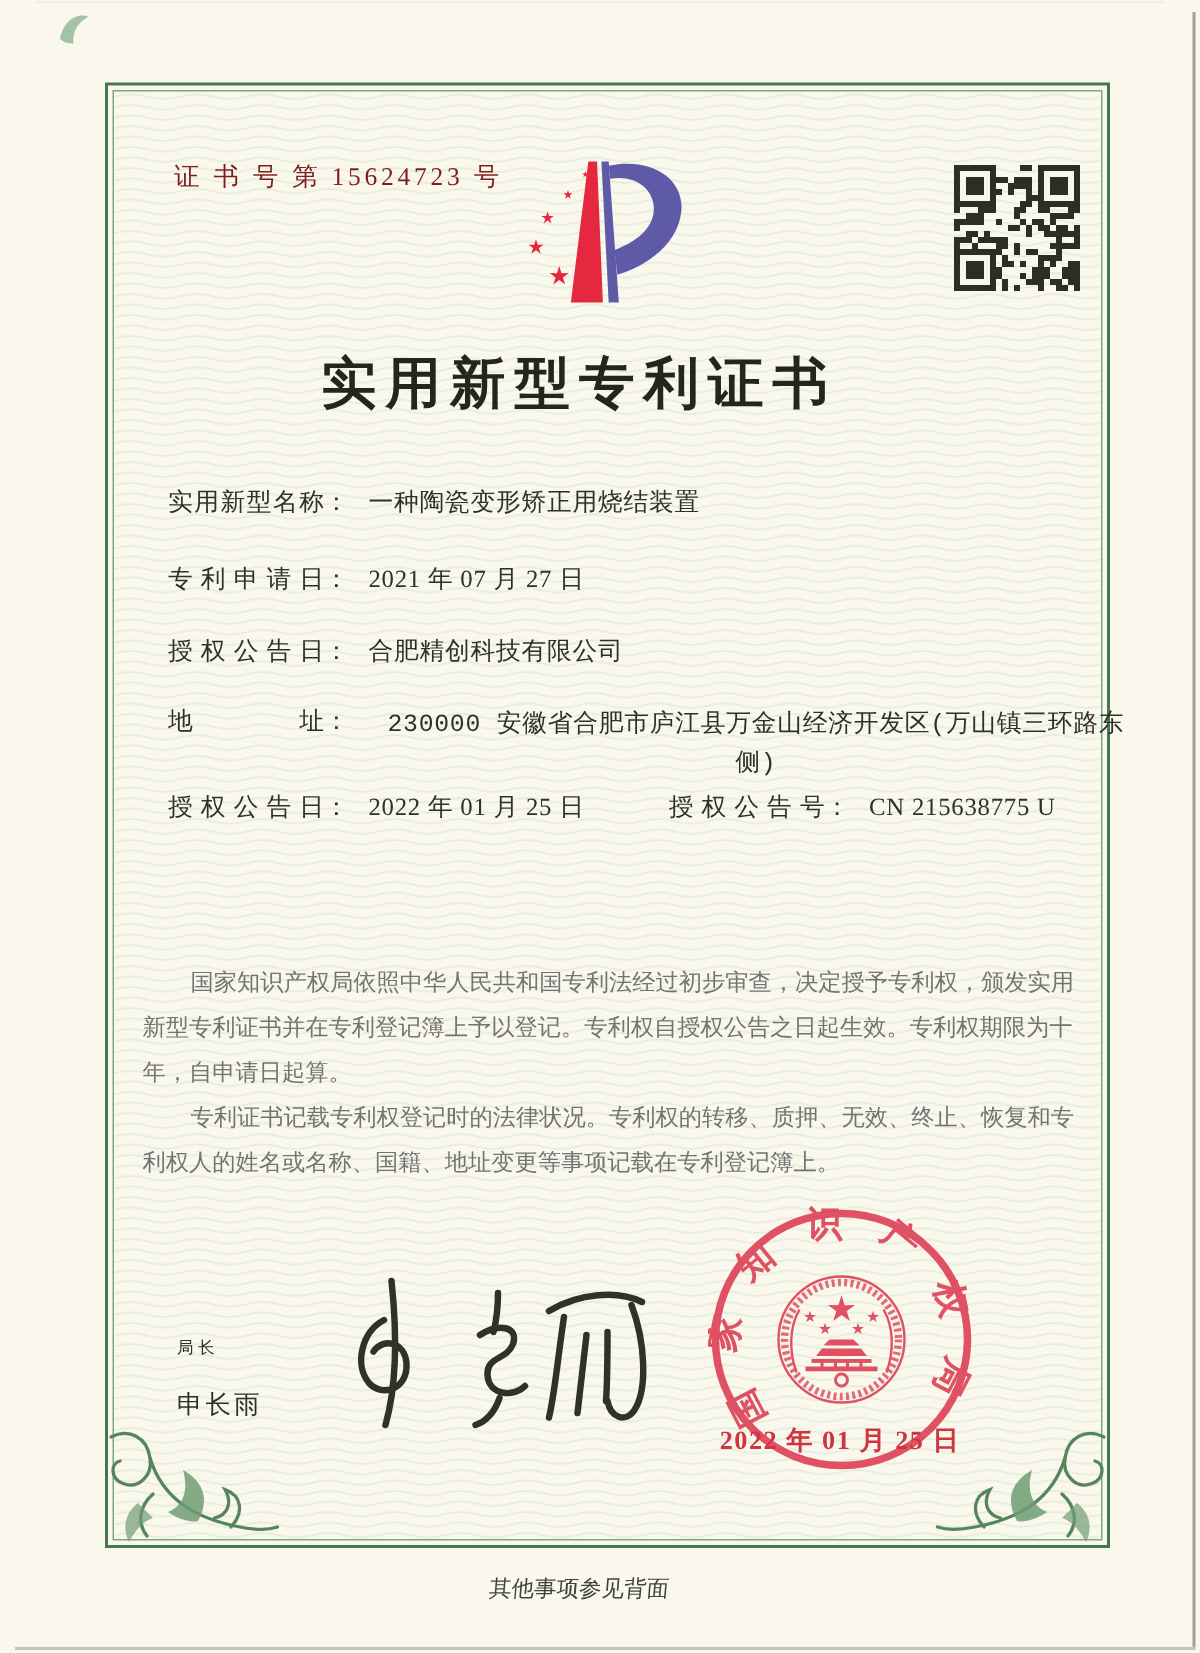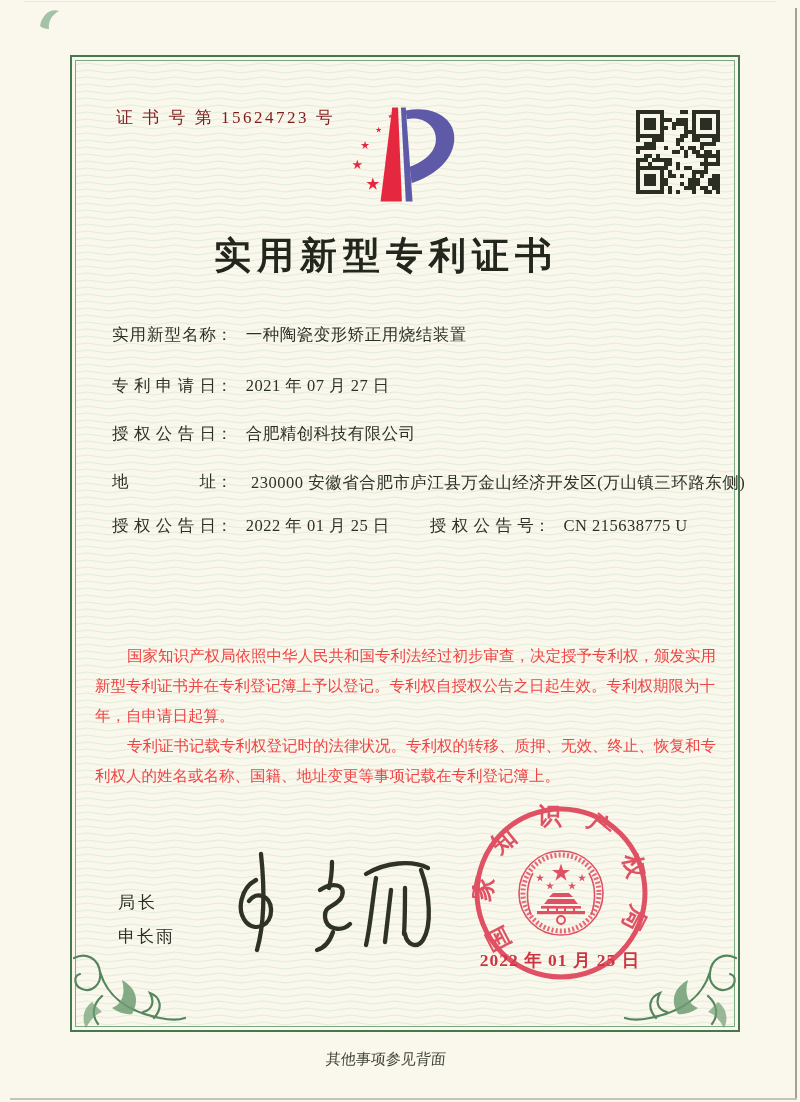--- a/index.html
+++ b/index.html
@@ -20,27 +20,27 @@
   .title{position:absolute;left:0;right:0;top:231px;text-align:center;transform:translateX(-14px);
          font-size:37px;font-weight:600;letter-spacing:6px;color:#23261d;}
   
   .fields{position:absolute;left:112px;top:323px;right:80px;font-size:16.5px;color:#2e3128;}
   .frow{margin-bottom:24px;line-height:24px;white-space:nowrap;}
   .frow.gap-lg{margin-bottom:27px;}
   .flabel{display:inline-block;width:104px;text-align:justify;text-align-last:justify;vertical-align:top;}
   .fcolon{display:inline-block;vertical-align:top;}
   .fvalue{display:inline-block;margin-left:9px;vertical-align:top;letter-spacing:.5px;text-align:center;}
   .fvalue.wrap{white-space:normal;width:505px;line-height:26px;}
-  .frow.double{display:flex;gap:40px;}
+  .frow.double{display:flex;gap:56px;}
   .frow.double .pair{white-space:nowrap;}
   
-  .body-text{position:absolute;left:95px;right:82px;top:641px;font-size:15.5px;line-height:30px;color:#ef4444;}
+  .body-text{position:absolute;left:95px;right:82px;top:641px;font-size:15.5px;line-height:30px;color:#737373;}
   .body-text p{margin:0;text-indent:32px;}
   
-  .sig-title{position:absolute;left:118px;top:891px;font-size:17px;letter-spacing:3px;
+  .sig-title{position:absolute;left:118px;top:891px;font-size:11px;letter-spacing:3px;
              font-family:"Liberation Sans","DejaVu Sans",sans-serif;color:#2d3028;text-align:right;}
   .sig-name{position:absolute;left:118px;top:925px;font-size:17px;letter-spacing:2px;
             font-family:"Liberation Sans","DejaVu Sans",sans-serif;color:#2d3028;}
   .autograph{position:absolute;left:228px;top:846px;}
   
   .seal{position:absolute;left:472px;top:804px;opacity:.9;}
   .seal-date{position:absolute;left:462px;top:948px;width:196px;text-align:center;
              font-size:17.5px;letter-spacing:1px;color:#cf3440;font-weight:600;}
   
   .page-num{position:absolute;left:70px;width:666px;top:997px;text-align:center;transform:translateX(-22px);
@@ -264,21 +264,21 @@
       <span class="fvalue">一种陶瓷变形矫正用烧结装置</span>
     </div>
     <div class="frow">
       <span class="flabel">专利申请日</span><span class="fcolon">：</span>
       <span class="fvalue">2021 年 07 月 27 日</span>
     </div>
     <div class="frow">
       <span class="flabel">授权公告日</span><span class="fcolon">：</span>
       <span class="fvalue">合肥精创科技有限公司</span>
     </div>
-    <div class="frow" style="margin-bottom:18px;">
+    <div class="frow" style="margin-bottom:4px;font-family:Liberation Mono, monospace;">
       <span class="flabel">地址</span><span class="fcolon">：</span>
       <span class="fvalue wrap">230000 安徽省合肥市庐江县万金山经济开发区(万山镇三环路东侧)</span>
     </div>
     <div class="frow double">
       <span class="pair">
         <span class="flabel">授权公告日</span><span class="fcolon">：</span>
         <span class="fvalue">2022 年 01 月 25 日</span>
       </span>
       <span class="pair">
         <span class="flabel">授权公告号</span><span class="fcolon">：</span>

